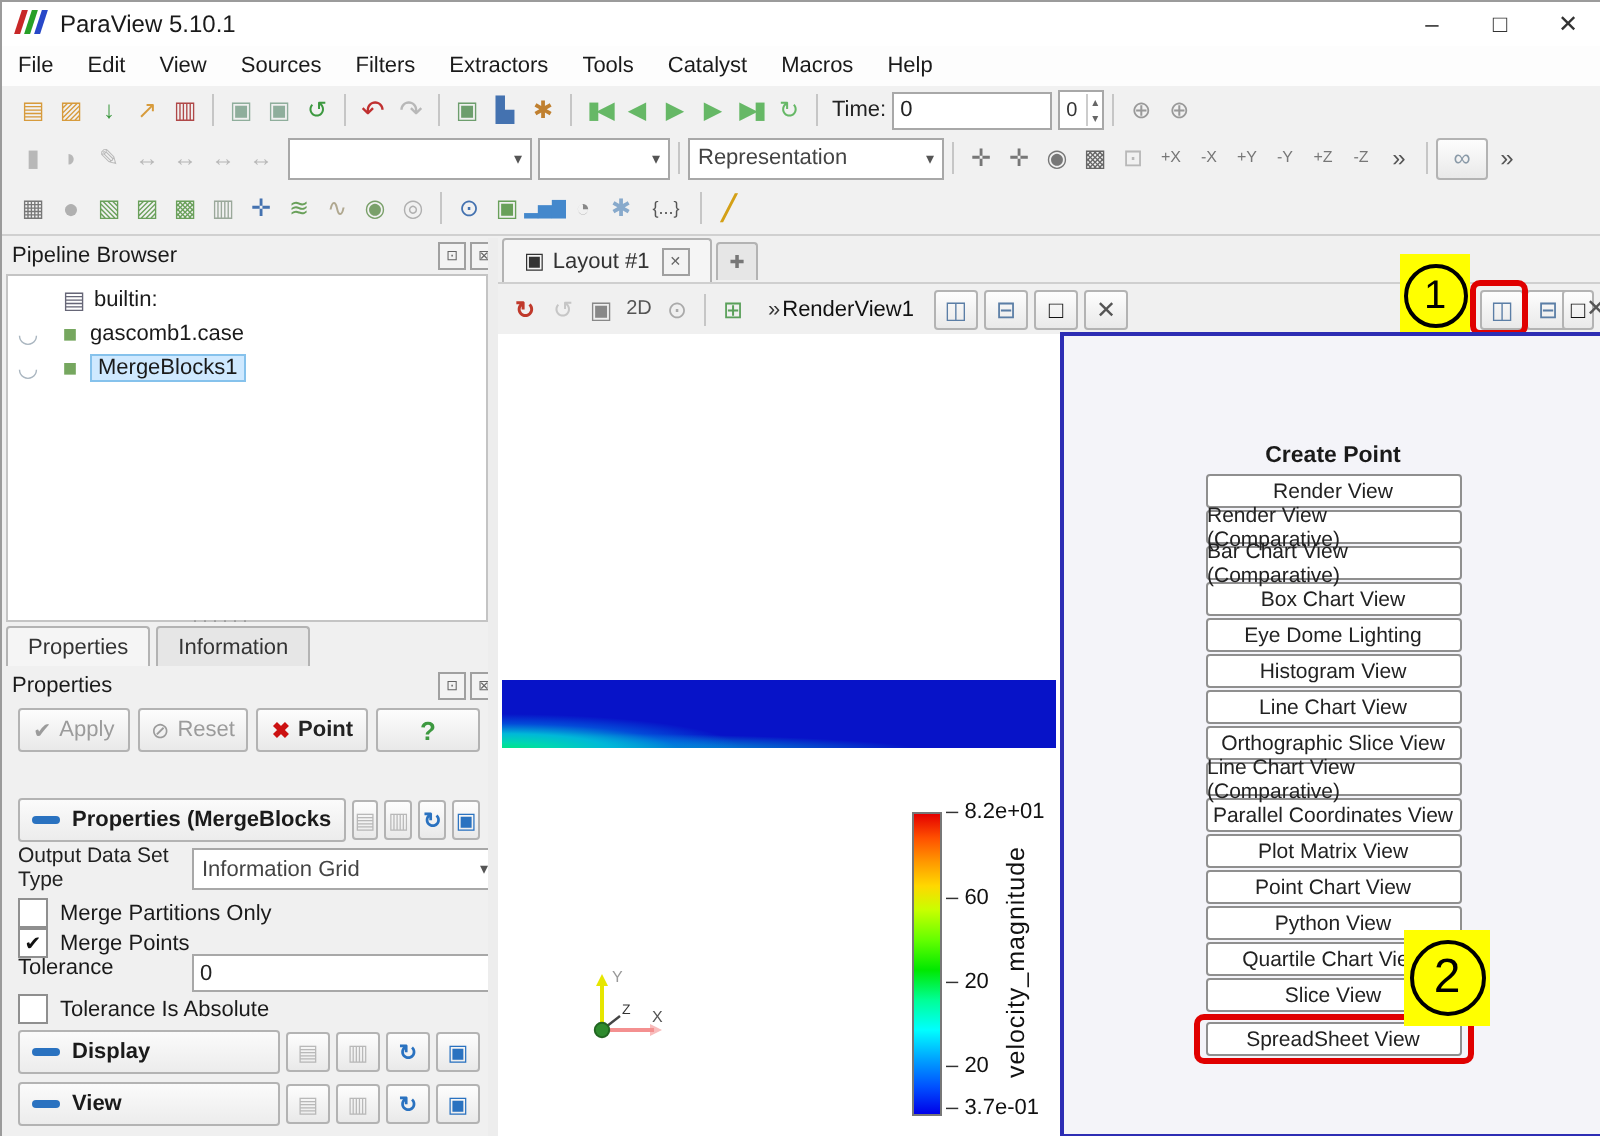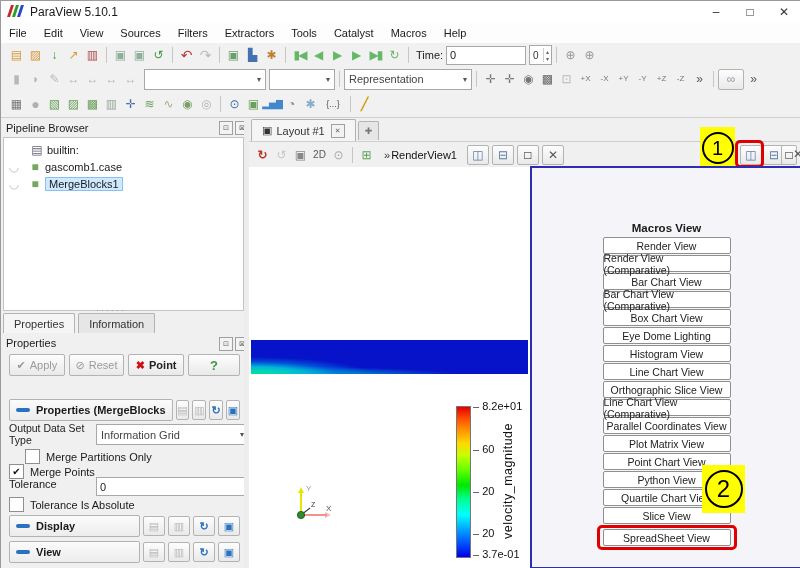--- a/index.html
+++ b/index.html
@@ -250,21 +250,21 @@
     <span class="sq btn3d" style="color:#2a72c0;font-weight:bold">↻</span>
     <span class="sq btn3d" style="color:#2a72c0">▣</span>
   </div>
 
   <div class="abs" style="left:8px;top:421px;width:84px;font-size:10.5px;line-height:1.15;color:#222">Output Data Set Type</div>
   <span class="abs combo" style="left:95px;top:423px;width:143px">
     <span>Information Grid</span>
     <span class="ca">▾</span>
   </span>
 
-  <div class="abs flex" style="left:24px;top:448px">
+  <div class="abs flex" style="left:8px;top:448px">
     <span class="chk"></span>
     <span>Merge Partitions Only</span>
   </div>
   <div class="abs flex" style="left:8px;top:463px">
     <span class="chk">
         <span>✔</span>
       </span>
     <span>Merge Points</span>
   </div>
   <div class="abs" style="left:8px;top:477px">Tolerance</div>
@@ -364,25 +364,24 @@
       <polygon points="48,36 42,33 42,39" fill="#f49090" opacity="0.6"></polygon>
       <line x1="18" y1="36" x2="27" y2="29" stroke="#444" stroke-width="1.2"></line>
       <circle cx="18" cy="36" r="3.6" fill="#2e8b2e" stroke="#226622"></circle>
       <text x="23" y="12" font-size="8" fill="#999">Y</text>
       <text x="43" y="32" font-size="8" fill="#555">X</text>
       <text x="28" y="28" font-size="7" fill="#333">Z</text>
     </svg>
   </div>
 
   <div class="abs" style="left:529px;top:165px;width:269px;height:399px;border:2px solid #2d2db4;background:#f4f4f9">
-    <div style="position:absolute;top:54px;left:0;right:0;text-align:center;font-weight:bold;font-size:11.5px">Macros View</div>
+    <div style="position:absolute;top:54px;left:0;right:0;text-align:center;font-weight:bold;font-size:11.5px">Create Point</div>
     <div style="position:absolute;top:68px;left:0;right:0">
       <div class="cv-btn">Render View</div>
       <div class="cv-btn">Render View (Comparative)</div>
-      <div class="cv-btn">Bar Chart View</div>
       <div class="cv-btn">Bar Chart View (Comparative)</div>
       <div class="cv-btn">Box Chart View</div>
       <div class="cv-btn">Eye Dome Lighting</div>
       <div class="cv-btn">Histogram View</div>
       <div class="cv-btn">Line Chart View</div>
       <div class="cv-btn">Orthographic Slice View</div>
       <div class="cv-btn">Line Chart View (Comparative)</div>
       <div class="cv-btn">Parallel Coordinates View</div>
       <div class="cv-btn">Plot Matrix View</div>
       <div class="cv-btn">Point Chart View</div>

